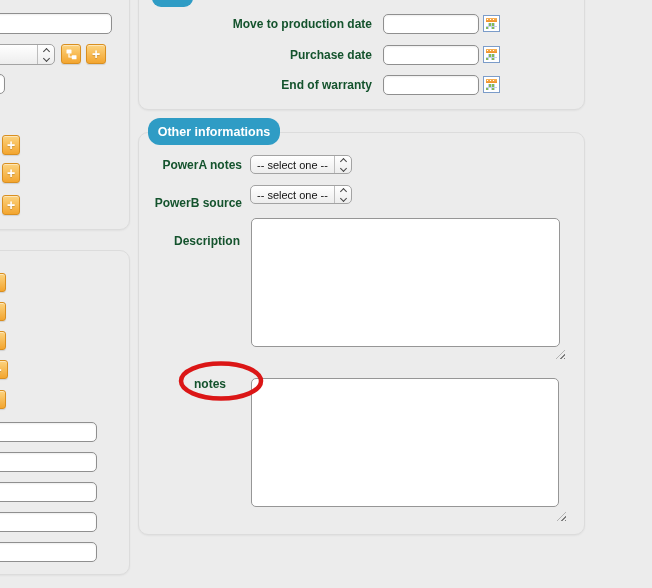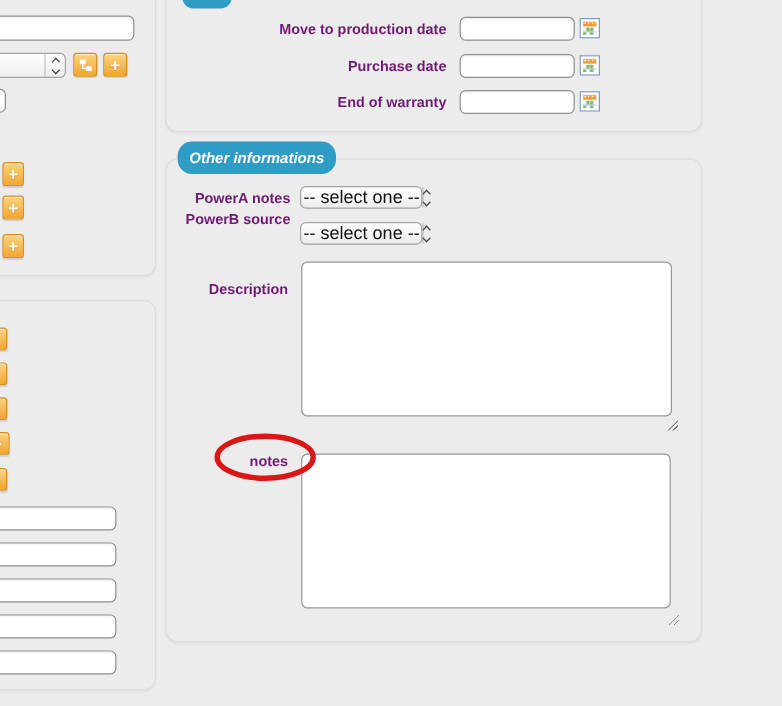--- a/index.html
+++ b/index.html
@@ -25,27 +25,27 @@
     background:var(--tab-blue);color:#fff;font-weight:bold;font-size:12.5px;
     display:flex;align-items:center;justify-content:center;
     border-radius:12px;z-index:5;white-space:nowrap;
   }
   .inp{
     background:#fff;border:1px solid #8f8f8f;border-radius:5px;
     box-shadow:inset 0 1px 2px rgba(0,0,0,.07);
     font-family:inherit;font-size:12px;padding:0 4px;
   }
   .lbl{
-    font-weight:bold;font-size:12px;color:#701a75;text-align:right;
+    font-weight:bold;font-size:12px;color:#14532d;text-align:right;
     white-space:nowrap;line-height:14px;
   }
   .sel{
     background:linear-gradient(#ffffff,#ededed);
     border:1px solid #a3a3a3;border-radius:5px;
-    display:flex;align-items:center;font-size:15px;color:#111;
+    display:flex;align-items:center;font-size:11px;color:#111;
     cursor:default;
     justify-content:space-between;
   }
   .sel .txt{flex:1;text-align:center;padding:0 2px;white-space:nowrap;}
   .sel .chevbox{
     width:16px;align-self:stretch;border-left:1px solid #bdbdbd;
     display:flex;flex-direction:column;align-items:center;justify-content:center;gap:2px;
   }
   .chev{width:4px;height:4px;border:solid #444;border-width:1.5px 1.5px 0 0;display:block;}
   .chev.up{transform:rotate(-45deg);}
@@ -88,21 +88,21 @@
 </style>
 </head>
 <body>
 
 <div class="abs panel" style="left:-40px;top:-40px;width:170px;height:270px;"></div>
 <div class="abs panel" style="left:-40px;top:250px;width:170px;height:325px;"></div>
 <div class="abs panel" style="left:138px;top:-40px;width:447px;height:150px;"></div>
 <div class="abs panel" style="left:138px;top:132px;width:447px;height:403px;"></div>
 
 <div class="abs tab" style="left:152px;top:-14px;width:41px;height:21px;border-radius:9px;"></div>
-<div class="abs tab" style="left:148px;top:118px;width:132px;height:27px;font-style:italic;">Other informations</div>
+<div class="abs tab" style="left:148px;top:118px;width:132px;height:27px;">Other informations</div>
 
 <input class="abs inp" style="left: -40px; top: 13px; width: 152px; height: 21px;">
 <div class="abs sel" style="left:-60px;top:44px;width:115px;height:21px;">
   <span class="txt"></span>
   <span class="chevbox">
     <i class="chev up"></i>
       <i class="chev down"></i>
   </span>
 </div>
 <button class="abs obtn" style="left:61px;top:44px;width:20px;height:20px;">
@@ -193,31 +193,31 @@
 
 <div class="abs lbl" style="left:138px;top:158px;width:104px;">PowerA notes</div>
 <div class="abs sel" style="left:250px;top:155px;width:102px;height:19px;">
   <span class="txt">-- select one --</span>
   <span class="chevbox">
     <i class="chev up"></i>
       <i class="chev down"></i>
   </span>
 </div>
 
-<div class="abs lbl" style="left:138px;top:176px;width:104px;">PowerB source</div>
+<div class="abs lbl" style="left:138px;top:196px;width:104px;">PowerB source</div>
 <div class="abs sel" style="left:250px;top:185px;width:102px;height:19px;">
   <span class="txt">-- select one --</span>
   <span class="chevbox">
     <i class="chev up"></i>
       <i class="chev down"></i>
   </span>
 </div>
 
 <div class="abs lbl" style="left:138px;top:234px;width:102px;">Description</div>
 <textarea class="abs ta" style="left: 251px; top: 218px; width: 309px; height: 129px;"></textarea>
 <div class="abs grip" style="left:556px;top:350px;"></div>
 
-<div class="abs lbl" style="left:138px;top:377px;width:102px;">notes</div>
+<div class="abs lbl" style="left:124px;top:377px;width:102px;">notes</div>
 <svg class="abs annot" style="left:176px;top:359px;" width="90" height="44">
   <ellipse cx="45" cy="22" rx="40" ry="17.5" fill="none" stroke="#db1616" stroke-width="4.5"></ellipse>
 </svg>
 <textarea class="abs ta" style="left: 251px; top: 378px; width: 308px; height: 129px;"></textarea>
 <div class="abs grip" style="left:557px;top:512px;"></div>
 
 </body></html>

